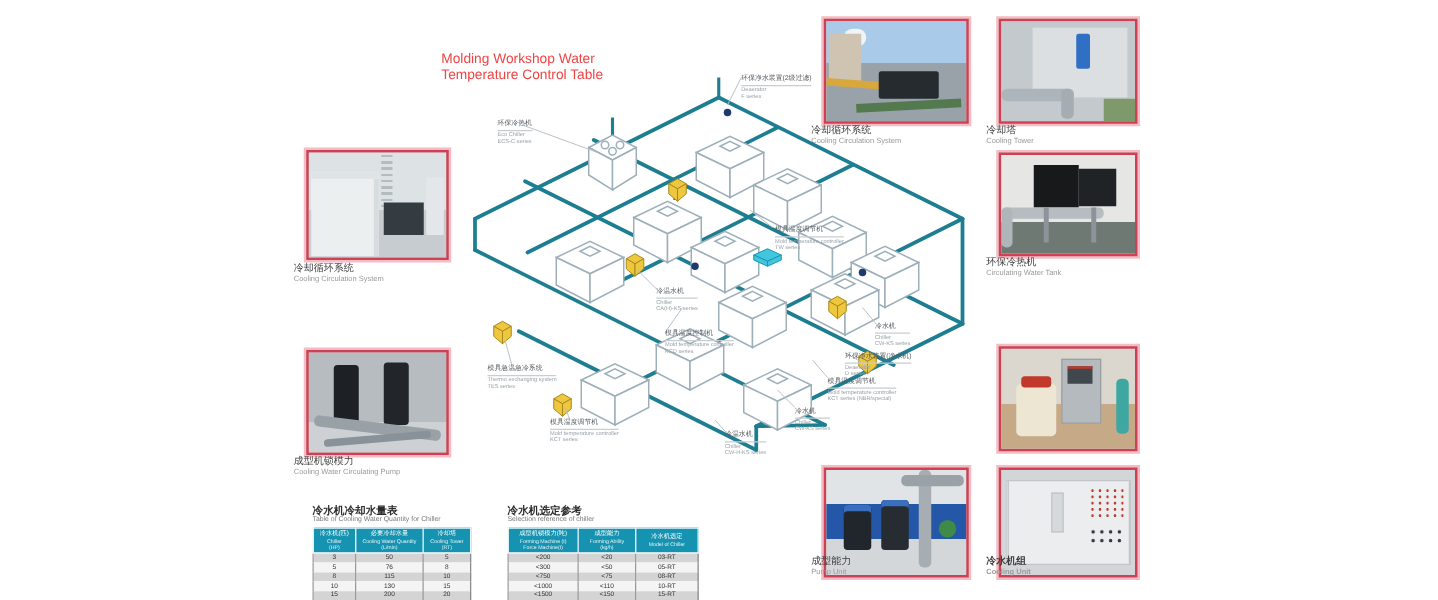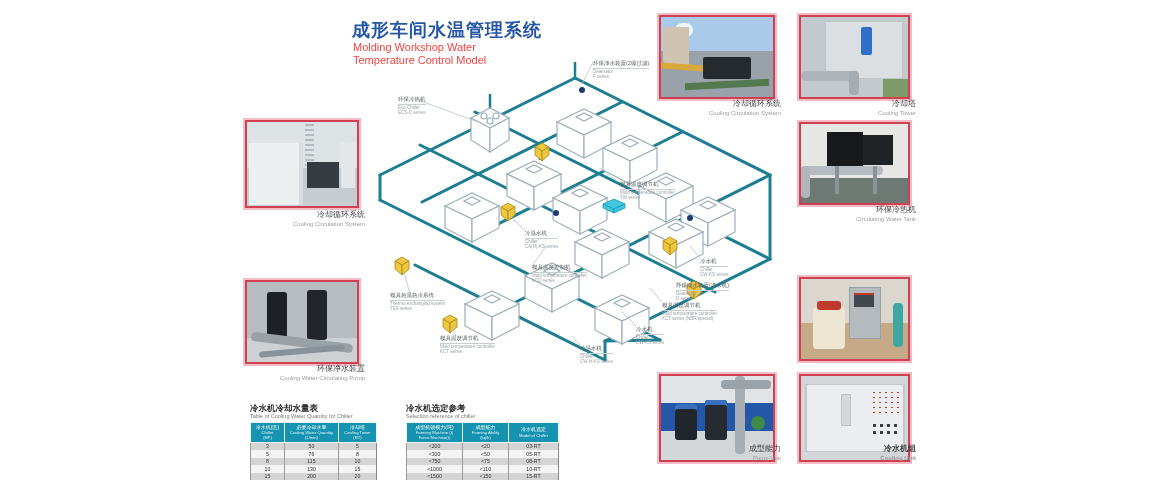--- a/index.html
+++ b/index.html
@@ -5,21 +5,21 @@
   html,body{margin:0;padding:0;background:#fff;}
   .canvas{position:relative;width:1150px;height:480px;background:#ffffff;overflow:hidden;
           font-family:"Liberation Sans","DejaVu Sans",sans-serif;}
   .abs{position:absolute;}
   
   .title-zh{position:absolute;left:352px;top:18px;font-size:18px;font-weight:bold;color:#2456a8;letter-spacing:1px;}
   .title-en{position:absolute;left:353px;top:41px;font-size:11px;font-weight:normal;color:#ef4444;line-height:1.2;}
   
   .photo{position:absolute;border:2px solid #cf4052;box-shadow:0 0 0 2px #f4bcc4;background:#cfd3d6;overflow:hidden;}
   .photo .s{position:absolute;}
-  .cap{position:absolute;text-align:right;}
+  .cap{position:absolute;text-align:left;}
   .cap .zh{font-size:8px;color:#3c3c3c;line-height:1.35;}
   .cap .en{font-size:6px;color:#9a9a9a;line-height:1.3;}
   
   .dlabel{position:absolute;line-height:1.3;max-width:78px;}
   .dlabel .zh{display:block;font-size:5.5px;color:#555a5e;border-bottom:0.5px solid #c7ced2;padding-bottom:0.5px;white-space:nowrap;}
   .dlabel .en{display:block;font-size:4.5px;color:#99a2a8;white-space:nowrap;}
   .dlabel .sr{display:block;font-size:4.5px;color:#99a2a8;white-space:nowrap;}
   
   .tblwrap{position:absolute;}
   .tbl-title-zh{font-size:8.5px;font-weight:bold;color:#2b2b2b;line-height:1.2;margin-top:16px;}
@@ -30,24 +30,23 @@
   table.tbl th .h2,.tbl th .h3{font-size:4.2px;line-height:1.25;color:#e3f4f9;}
   table.tbl td{font-size:5.2px;color:#333;text-align:center;padding:0.5px 0;border-left:0.5px solid #9a9a9a;line-height:1.25;}
   table.tbl tbody tr:nth-child(odd) td{background:#d4d4d4;}
   table.tbl tbody tr:nth-child(even) td{background:#f4f4f4;}
 </style>
 </head>
 <body>
 
 <div class="canvas">
 
-  <div class="title-zh">成形车间水温管理系统</div>
   <div class="title-en">
     <div>Molding Workshop Water</div>
-    <div>Temperature Control Model</div>
+    <div>Temperature Control Table</div>
   </div>
 
   <div class="photo" style="left:245px;top:120px;width:110px;height:84px;">
     <div class="s" style="left:0;top:0;width:110px;height:84px;background:linear-gradient(#dde2e5 0 55%,#c6ccd0 55%);"></div>
     <div class="s" style="left:2px;top:16px;width:54px;height:62px;background:#eceff0;border-top:5px solid #dfe3e5;box-shadow:inset -4px 0 0 #d8dcdf;"></div>
     <div class="s" style="left:58px;top:2px;width:9px;height:42px;background:repeating-linear-gradient(#b4bcc2 0 2px,transparent 2px 5px);"></div>
     <div class="s" style="left:60px;top:40px;width:32px;height:26px;background:#343c42;"></div>
     <div class="s" style="left:94px;top:20px;width:14px;height:46px;background:#e4e7e9;"></div>
   </div>
   <div class="cap" style="left:235px;top:210px;width:130px;">
@@ -56,21 +55,21 @@
   </div>
 
   <div class="photo" style="left:245px;top:280px;width:110px;height:80px;">
     <div class="s" style="left:0;top:0;width:110px;height:80px;background:linear-gradient(#b7bcc0 0 70%,#cdd1d4 70%);"></div>
     <div class="s" style="left:20px;top:10px;width:20px;height:48px;background:#1d2125;border-radius:3px;"></div>
     <div class="s" style="left:60px;top:8px;width:20px;height:50px;background:#22262a;border-radius:3px;"></div>
     <div class="s" style="left:4px;top:56px;width:102px;height:9px;background:#99a1a7;transform:rotate(7deg);border-radius:4px;"></div>
     <div class="s" style="left:12px;top:66px;width:86px;height:6px;background:#8a9299;transform:rotate(-5deg);border-radius:3px;"></div>
   </div>
   <div class="cap" style="left:235px;top:364px;width:130px;">
-    <div class="zh">环保净水装置</div>
+    <div class="zh">成型机锁模力</div>
     <div class="en">Cooling Water Circulating Pump</div>
   </div>
 
   <div class="photo" style="left:659px;top:15px;width:112px;height:80px;">
     <div class="s" style="left:0;top:0;width:112px;height:80px;background:linear-gradient(#a9cae9 0 42%,#99a2a8 42%);"></div>
     <div class="s" style="left:14px;top:6px;width:18px;height:14px;background:#eef4f9;border-radius:7px;"></div>
     <div class="s" style="left:2px;top:10px;width:26px;height:38px;background:#cfc3b2;"></div>
     <div class="s" style="left:0;top:48px;width:72px;height:6px;background:#d9a83c;transform:rotate(4deg);"></div>
     <div class="s" style="left:42px;top:40px;width:48px;height:22px;background:#262b30;border-radius:2px;"></div>
     <div class="s" style="left:24px;top:64px;width:84px;height:7px;background:#53794f;transform:rotate(-3deg);"></div>

